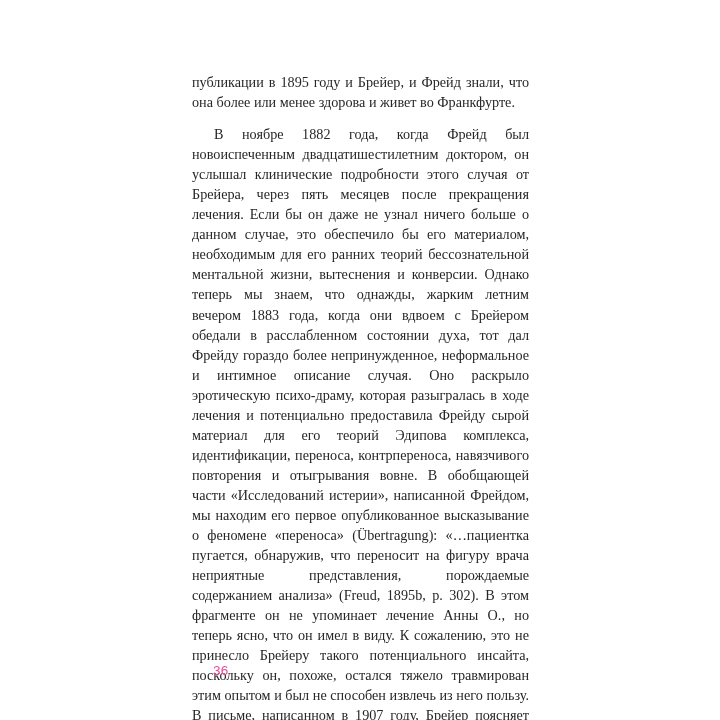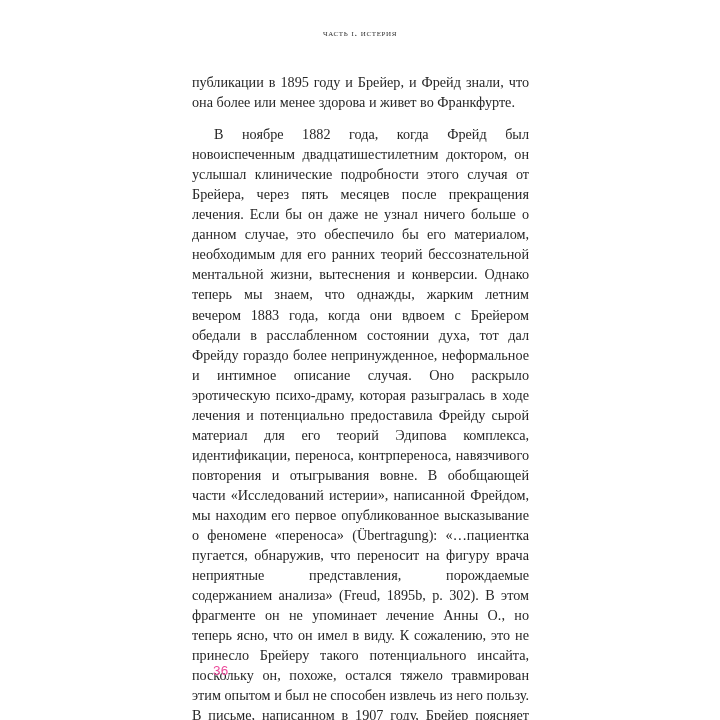--- a/index.html
+++ b/index.html
@@ -81,23 +81,20 @@
     letter-spacing: 0.2px;
     line-height: 1;
     padding-left: 32px;
   }
 </style>
 </head>
 <body>
 
 <div class="page">
 
-  <div class="running-head">
-    <span class="rh-text">Часть I. Истерия</span>
-  </div>
 
   <div class="text-column">
 
     <p class="body-par cont">публикации в 1895 году и Брейер, и Фрейд знали, что она более или менее здорова и живет во Франкфурте.</p>
 
     <p class="body-par indent">В ноябре 1882 года, когда Фрейд был новоиспеченным двадцатишестилетним доктором, он услышал клинические подробности этого случая от Брейера, через пять месяцев после прекращения лечения. Если бы он даже не узнал ничего больше о данном случае, это обеспечило бы его материалом, необходимым для его ранних теорий бессознательной ментальной жизни, вытеснения и конверсии. Однако теперь мы знаем, что однажды, жарким летним вечером 1883 года, когда они вдвоем с Брейером обедали в расслабленном состоянии духа, тот дал Фрейду гораздо более непринужденное, неформальное и интимное описание случая. Оно раскрыло эротическую психо-драму, которая разыгралась в ходе лечения и потенциально предоставила Фрейду сырой материал для его теорий Эдипова комплекса, идентификации, переноса, контрпереноса, навязчивого повторения и отыгрывания вовне. В обобщающей части «Исследований истерии», написанной Фрейдом, мы находим его первое опубликованное высказывание о феномене «переноса» (Übertragung): «…пациентка пугается, обнаружив, что переносит на фигуру врача неприятные представления, порождаемые содержанием анализа» (Freud, 1895b, p. 302). В этом фрагменте он не упоминает лечение Анны О., но теперь ясно, что он имел в виду. К сожалению, это не принесло Брейеру такого потенциального инсайта, поскольку он, похоже, остался тяжело травмирован этим опытом и был не способен извлечь из него пользу. В письме, написанном в 1907 году, Брейер поясняет спрашивающему, почему после Анны О. он не применял аналитический метод для лечения невротиков, но направлял их к Фрейду:</p>
 
   </div>
 
   <div class="folio">36</div>

